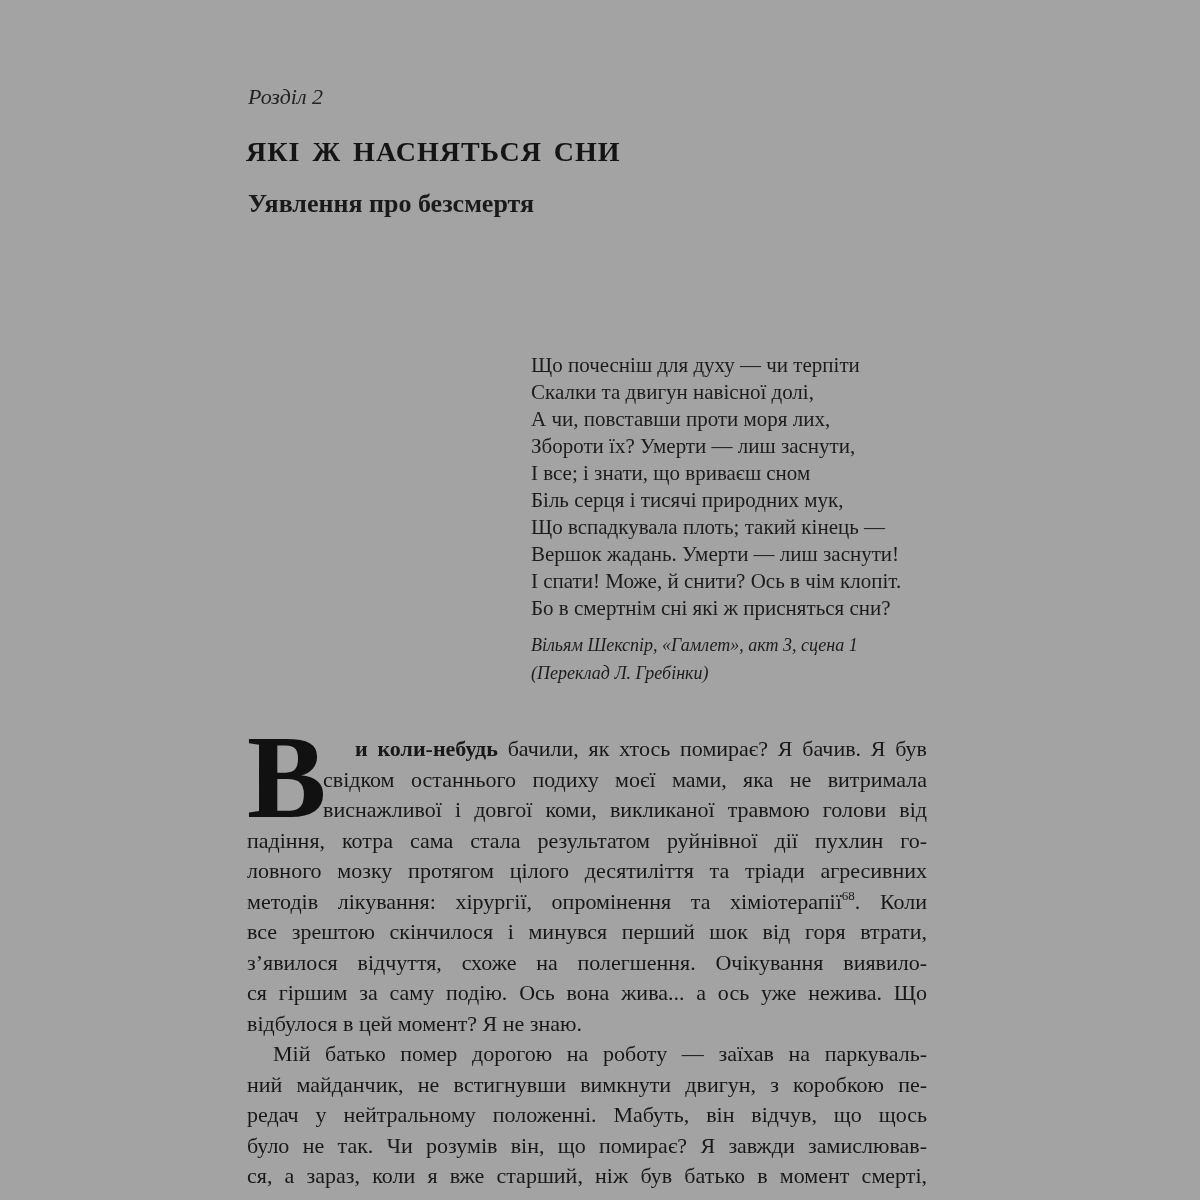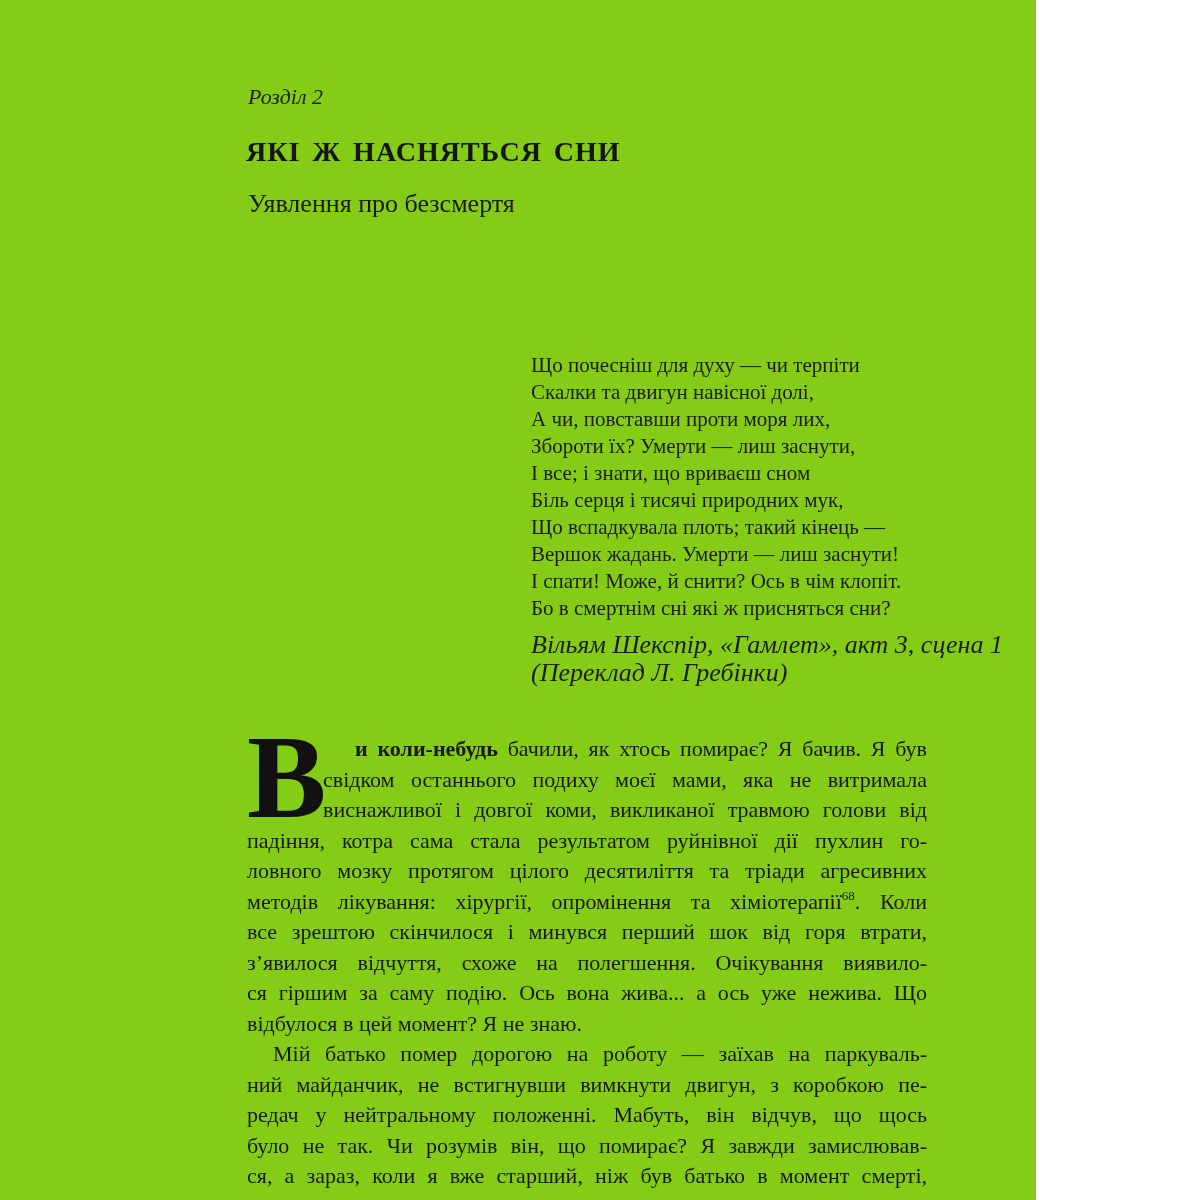--- a/index.html
+++ b/index.html
@@ -2,23 +2,23 @@
 <html lang="uk"><head>
 <meta charset="utf-8">
 <style>
   html, body {
     margin: 0;
     padding: 0;
     background: #ffffff;
   }
   .page {
     position: relative;
-    width: 1036px;
+    width: 1200px;
     height: 1200px;
-    background: #84cc16;
+    background: #a3a3a3;
     overflow: hidden;
     font-family: "Liberation Serif", serif;
     color: #1c1c1c;
   }
 
   
   .chapter-label {
     position: absolute;
     left: 248px;
     top: 84px;
@@ -37,39 +37,40 @@
     word-spacing: 4px;
     color: #141414;
     white-space: nowrap;
   }
   .chapter-subtitle {
     position: absolute;
     left: 248px;
     top: 189px;
     font-size: 26px;
     color: #1a1a1a;
+    font-weight: bold;
   }
 
   
   .epigraph {
     position: absolute;
     left: 531px;
     top: 352px;
     width: 420px;
   }
   .poem-line {
     font-size: 21px;
     line-height: 27px;
     white-space: nowrap;
     color: #1c1c1c;
   }
   .attribution {
     margin-top: 9px;
     font-style: italic;
-    font-size: 26px;
+    font-size: 18px;
     line-height: 28px;
     color: #1c1c1c;
   }
   .attribution div { white-space: nowrap; }
 
   
   .body-text {
     position: absolute;
     left: 247px;
     top: 734px;

